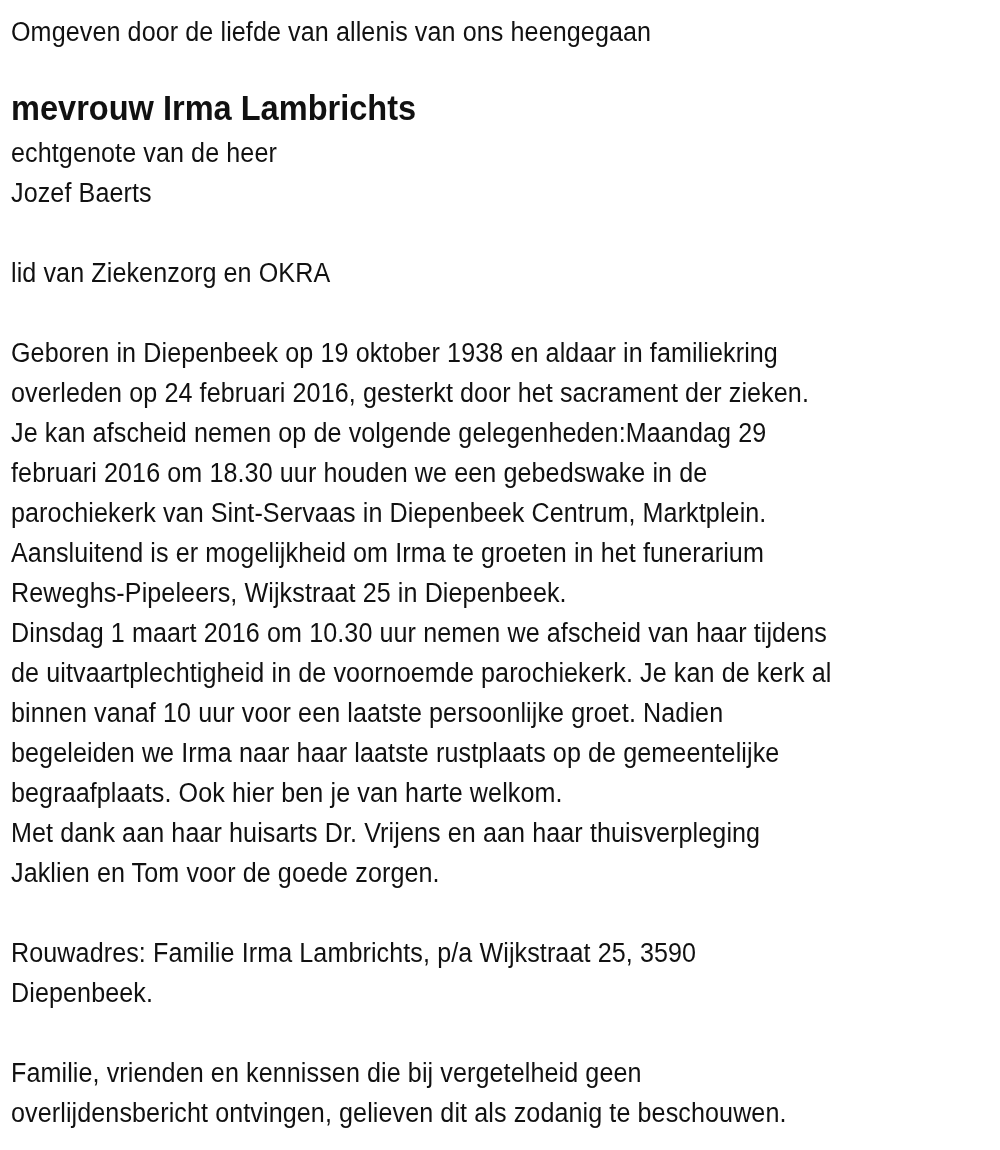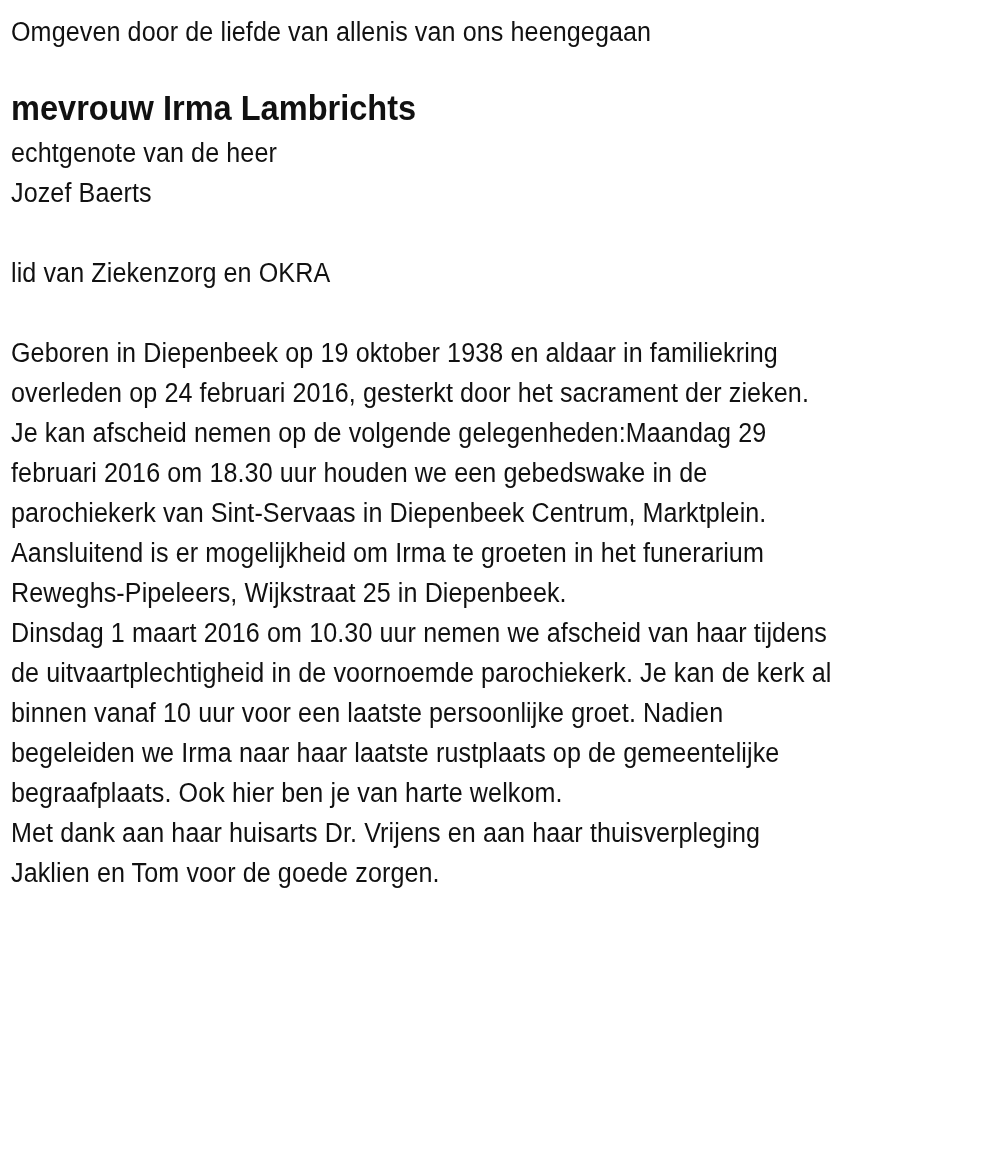--- a/index.html
+++ b/index.html
@@ -56,15 +56,23 @@
     <div class="line">Dinsdag 1 maart 2016 om 10.30 uur nemen we afscheid van haar tijdens</div>
     <div class="line">de uitvaartplechtigheid in de voornoemde parochiekerk. Je kan de kerk al</div>
     <div class="line">binnen vanaf 10 uur voor een laatste persoonlijke groet. Nadien</div>
     <div class="line">begeleiden we Irma naar haar laatste rustplaats op de gemeentelijke</div>
     <div class="line">begraafplaats. Ook hier ben je van harte welkom.</div>
     <div class="line">Met dank aan haar huisarts Dr. Vrijens en aan haar thuisverpleging</div>
     <div class="line">Jaklien en Tom voor de goede zorgen.</div>
   </div>
   <div class="blank"></div>
 
+  <div>
+    <div class="line">Rouwadres: Familie Irma Lambrichts, p/a Wijkstraat 25, 3590</div>
+    <div class="line">Diepenbeek.</div>
+  </div>
   <div class="blank"></div>
 
+  <div>
+    <div class="line">Familie, vrienden en kennissen die bij vergetelheid geen</div>
+    <div class="line">overlijdensbericht ontvingen, gelieven dit als zodanig te beschouwen.</div>
+  </div>
 </div>
 
 </body></html>

